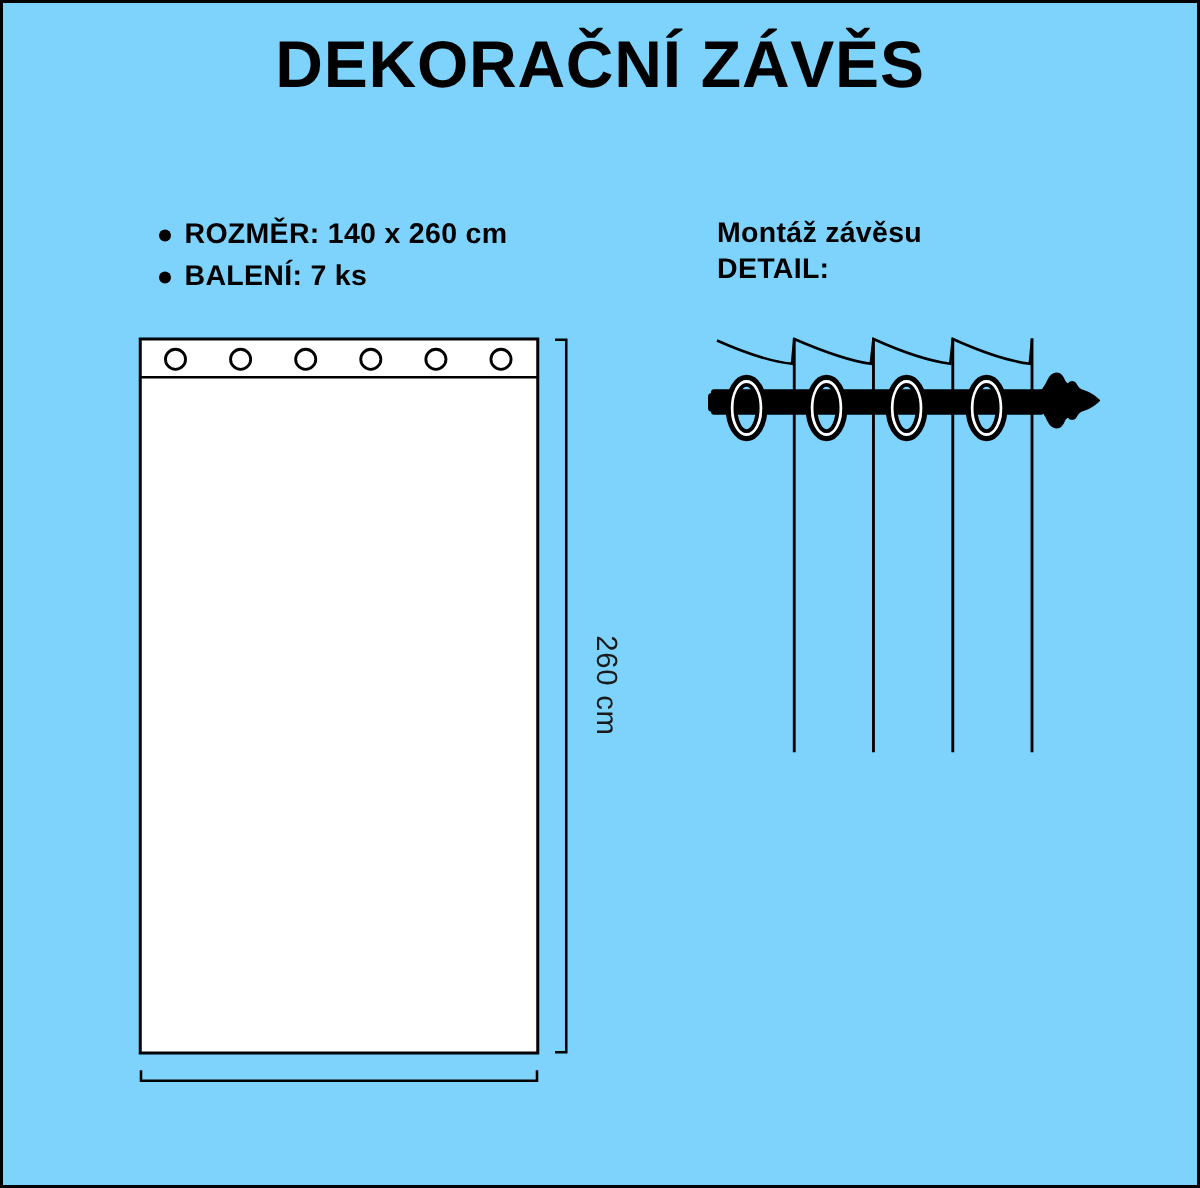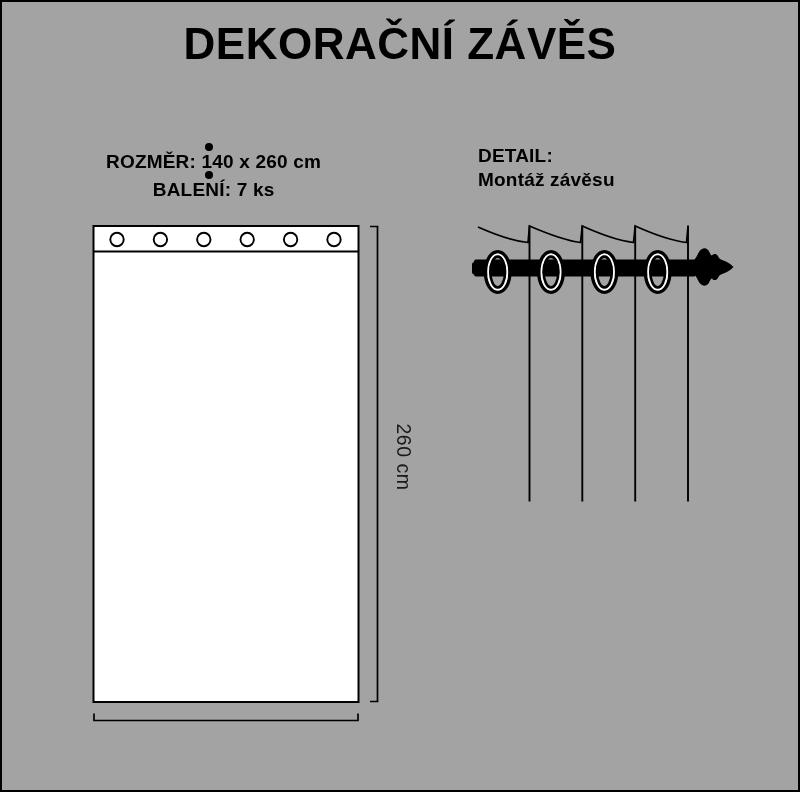--- a/index.html
+++ b/index.html
@@ -1,31 +1,31 @@
 <!DOCTYPE html>
 <html><head>
 <meta charset="utf-8">
 <style>
   html,body{margin:0;padding:0;background:#fff;}
   .page{
-    position:relative;width:800px;height:792px;background:#a3a3a3;
+    position:relative;width:800px;height:792px;background:#7dd3fc;
     border:2px solid #000;box-sizing:border-box;overflow:hidden;
     font-family:"Liberation Sans",sans-serif;color:#000;
   }
   .title{
     position:absolute;top:20px;left:0;right:0;margin:0;
     text-align:center;font-size:44px;font-weight:bold;letter-spacing:.5px;
     line-height:44px;white-space:nowrap;
   }
   .specs{
     position:absolute;left:104px;top:141px;margin:0;padding:0;list-style:none;
   }
   .specs li{
     display:flex;align-items:center;height:28px;
-    font-size:19px;font-weight:bold;letter-spacing:.2px;white-space:nowrap;flex-direction:column;
+    font-size:19px;font-weight:bold;letter-spacing:.2px;white-space:nowrap;
   }
   .bullet{
     width:8px;height:8px;border-radius:50%;background:#000;
     margin-right:9px;flex:0 0 auto;
   }
   .detail-block{
     position:absolute;left:476px;top:142px;
     font-size:19px;font-weight:bold;line-height:24px;letter-spacing:.2px;white-space:nowrap;
   }
   .diagram-svg{position:absolute;left:0;top:0;}
@@ -51,22 +51,22 @@
         <span class="bullet"></span>
         <span>ROZMĚR: 140 x 260 cm</span>
       </li>
       <li>
         <span class="bullet"></span>
         <span>BALENÍ: 7 ks</span>
       </li>
     </ul>
 
   <div class="detail-block">
+    <div>Montáž závěsu</div>
     <div>DETAIL:</div>
-    <div>Montáž závěsu</div>
   </div>
 
   <svg class="diagram-svg" width="800" height="792" viewBox="0 0 800 792">
 
     <g>
       <rect x="91.5" y="224" width="265" height="476" fill="#fff" stroke="#000" stroke-width="2"></rect>
       <line x1="91.5" y1="249.5" x2="356.5" y2="249.5" stroke="#000" stroke-width="1.8"></line>
       <g id="grommets">
           <circle cx="115.0" cy="237.5" r="6.7" fill="#fff" stroke="#000" stroke-width="1.9"></circle>
           <circle cx="158.4" cy="237.5" r="6.7" fill="#fff" stroke="#000" stroke-width="1.9"></circle>

